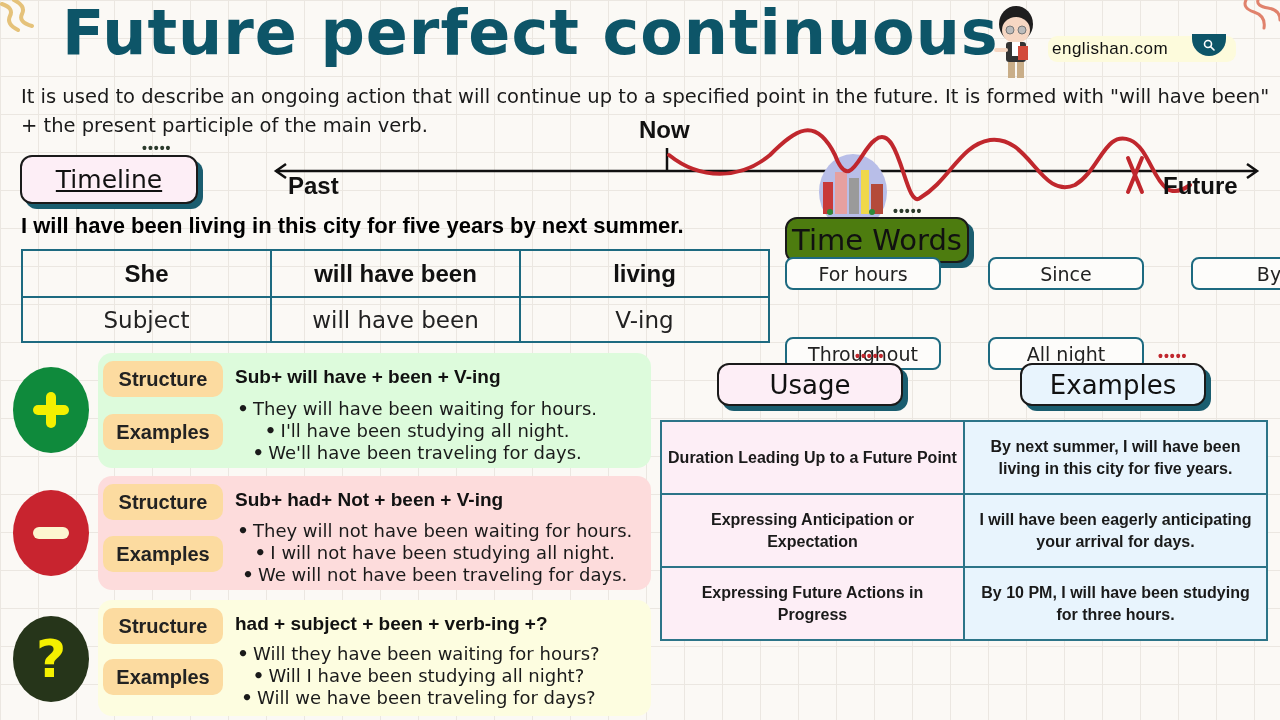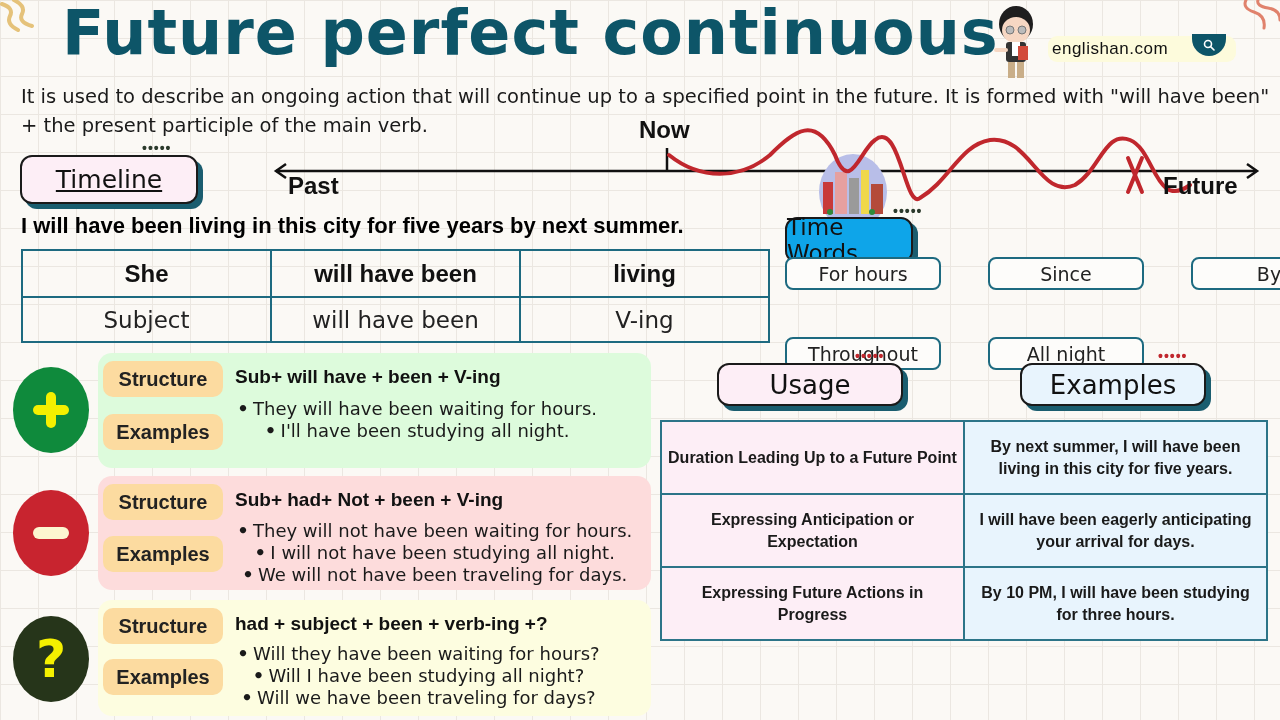--- a/index.html
+++ b/index.html
@@ -186,21 +186,21 @@
   </tr>
   <tr class="v">
     <td>Subject</td>
     <td>will have been</td>
     <td>V-ing</td>
   </tr>
 </tbody>
   </table>
 
 <div class="abs dots" style="left:893px;top:207px;color:#2c3a2c;">•••••</div>
-<div class="abs pill" style="left:785px;top:217px;width:128px;height:46px;background:#0ea5e9;font-size:23px;">Time Words</div>
+<div class="abs pill" style="left:785px;top:217px;width:184px;height:46px;background:#4d7c0f;font-size:29px;">Time Words</div>
 <div class="abs tw-grid">
   <div class="tw-chip">For hours</div>
   <div class="tw-chip">Since</div>
   <div class="tw-chip">By</div>
   <div class="tw-chip">Throughout</div>
   <div class="tw-chip">All night</div>
 </div>
 
 <div class="abs form-icon" style="left:13px;top:367px;background:#0f8a3c;">
   <svg width="44" height="44" viewBox="0 0 44 44">
@@ -208,20 +208,21 @@
     <rect x="4" y="17" width="36" height="10" rx="5" fill="#f5f000"></rect>
   </svg>
 </div>
 <div class="abs form-box" style="left:98px;top:353px;width:553px;height:115px;background:#ddfbdc;"></div>
 <div class="abs tag" style="left:103px;top:361px;">Structure</div>
 <div class="abs tag" style="left:103px;top:414px;">Examples</div>
 <div class="abs struct-text" style="left:235px;top:366px;">Sub+ will have + been + V-ing</div>
 <ul class="abs ex-list" style="left:233px;top:398px;">
   <li>They will have been waiting for hours.</li>
   <li>I'll have been studying all night.</li>
+  <li>We'll have been traveling for days.</li>
 </ul>
 
 <div class="abs form-icon" style="left:13px;top:490px;background:#c8242f;">
   <svg width="44" height="44" viewBox="0 0 44 44">
     <rect x="4" y="16" width="36" height="12" rx="6" fill="#fdf6d0"></rect>
   </svg>
 </div>
 <div class="abs form-box" style="left:98px;top:476px;width:553px;height:114px;background:#fddcdc;"></div>
 <div class="abs tag" style="left:103px;top:484px;">Structure</div>
 <div class="abs tag" style="left:103px;top:536px;">Examples</div>

